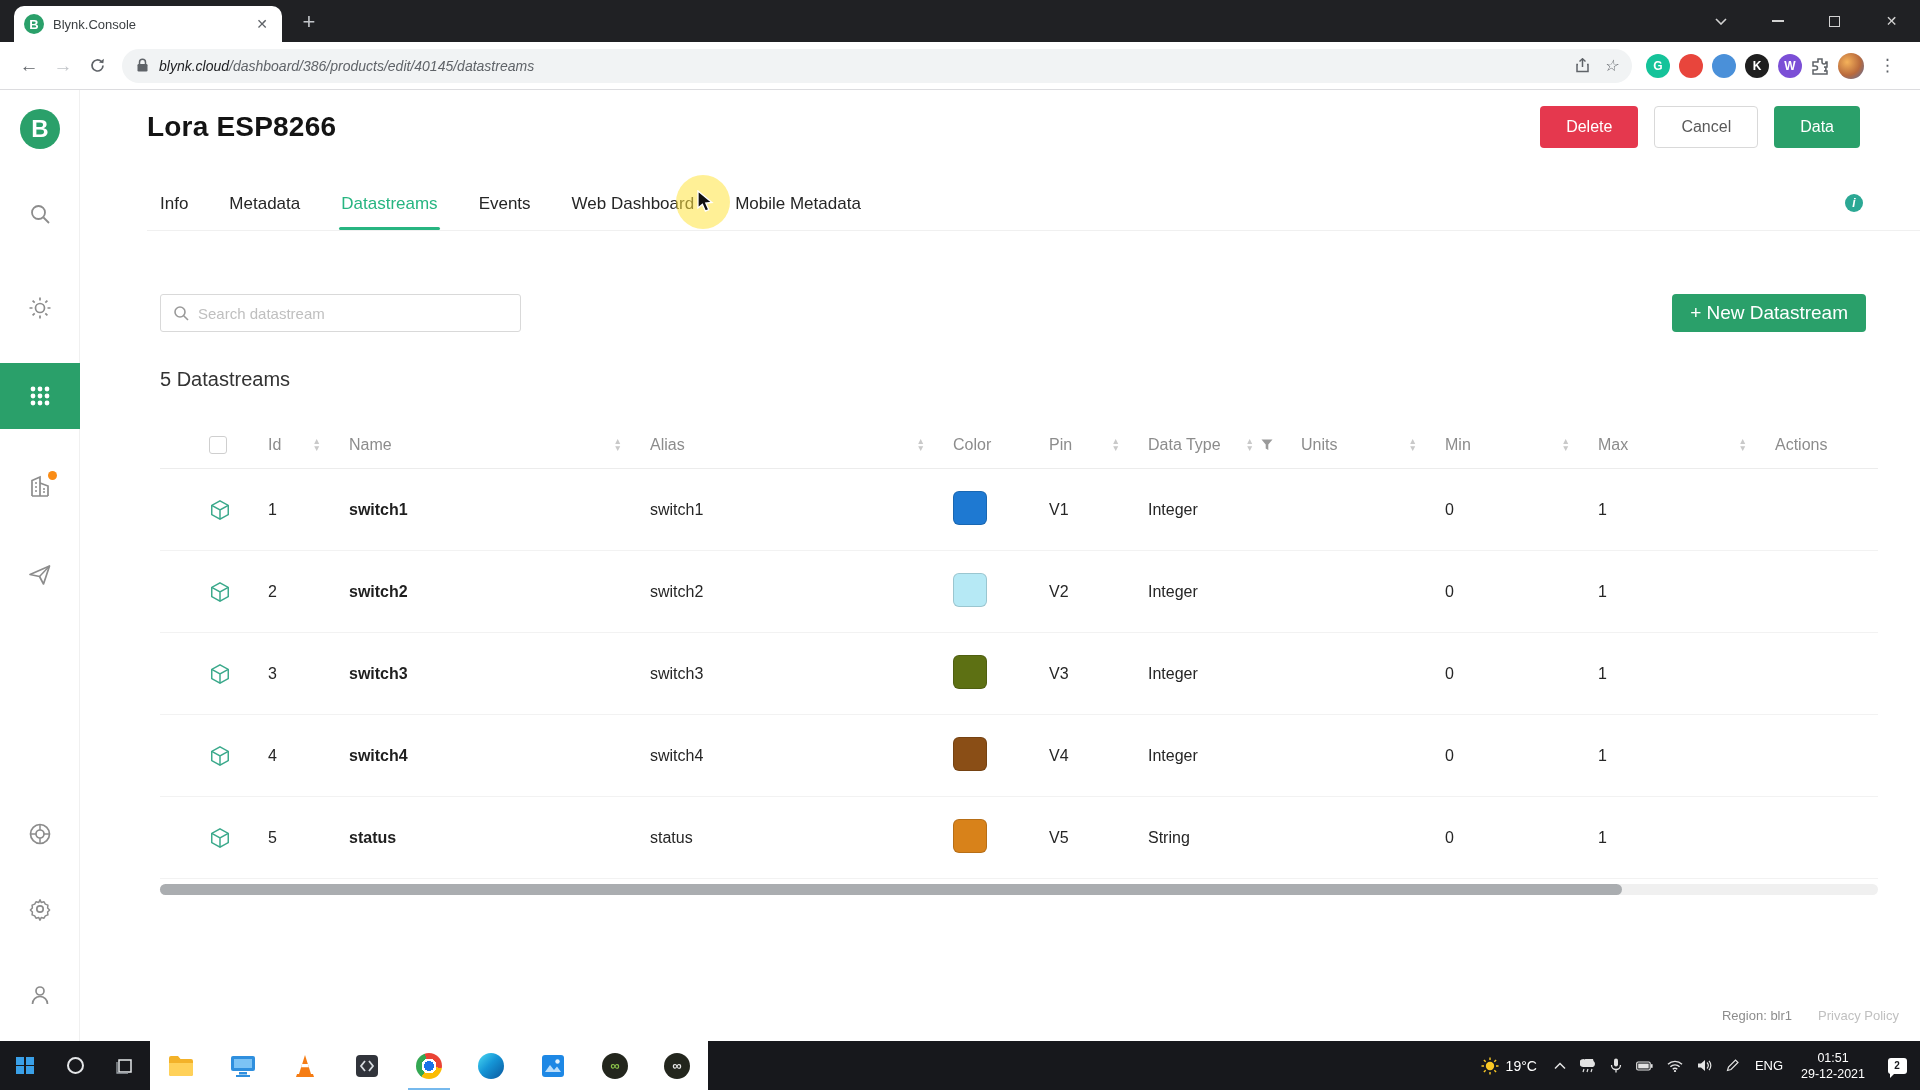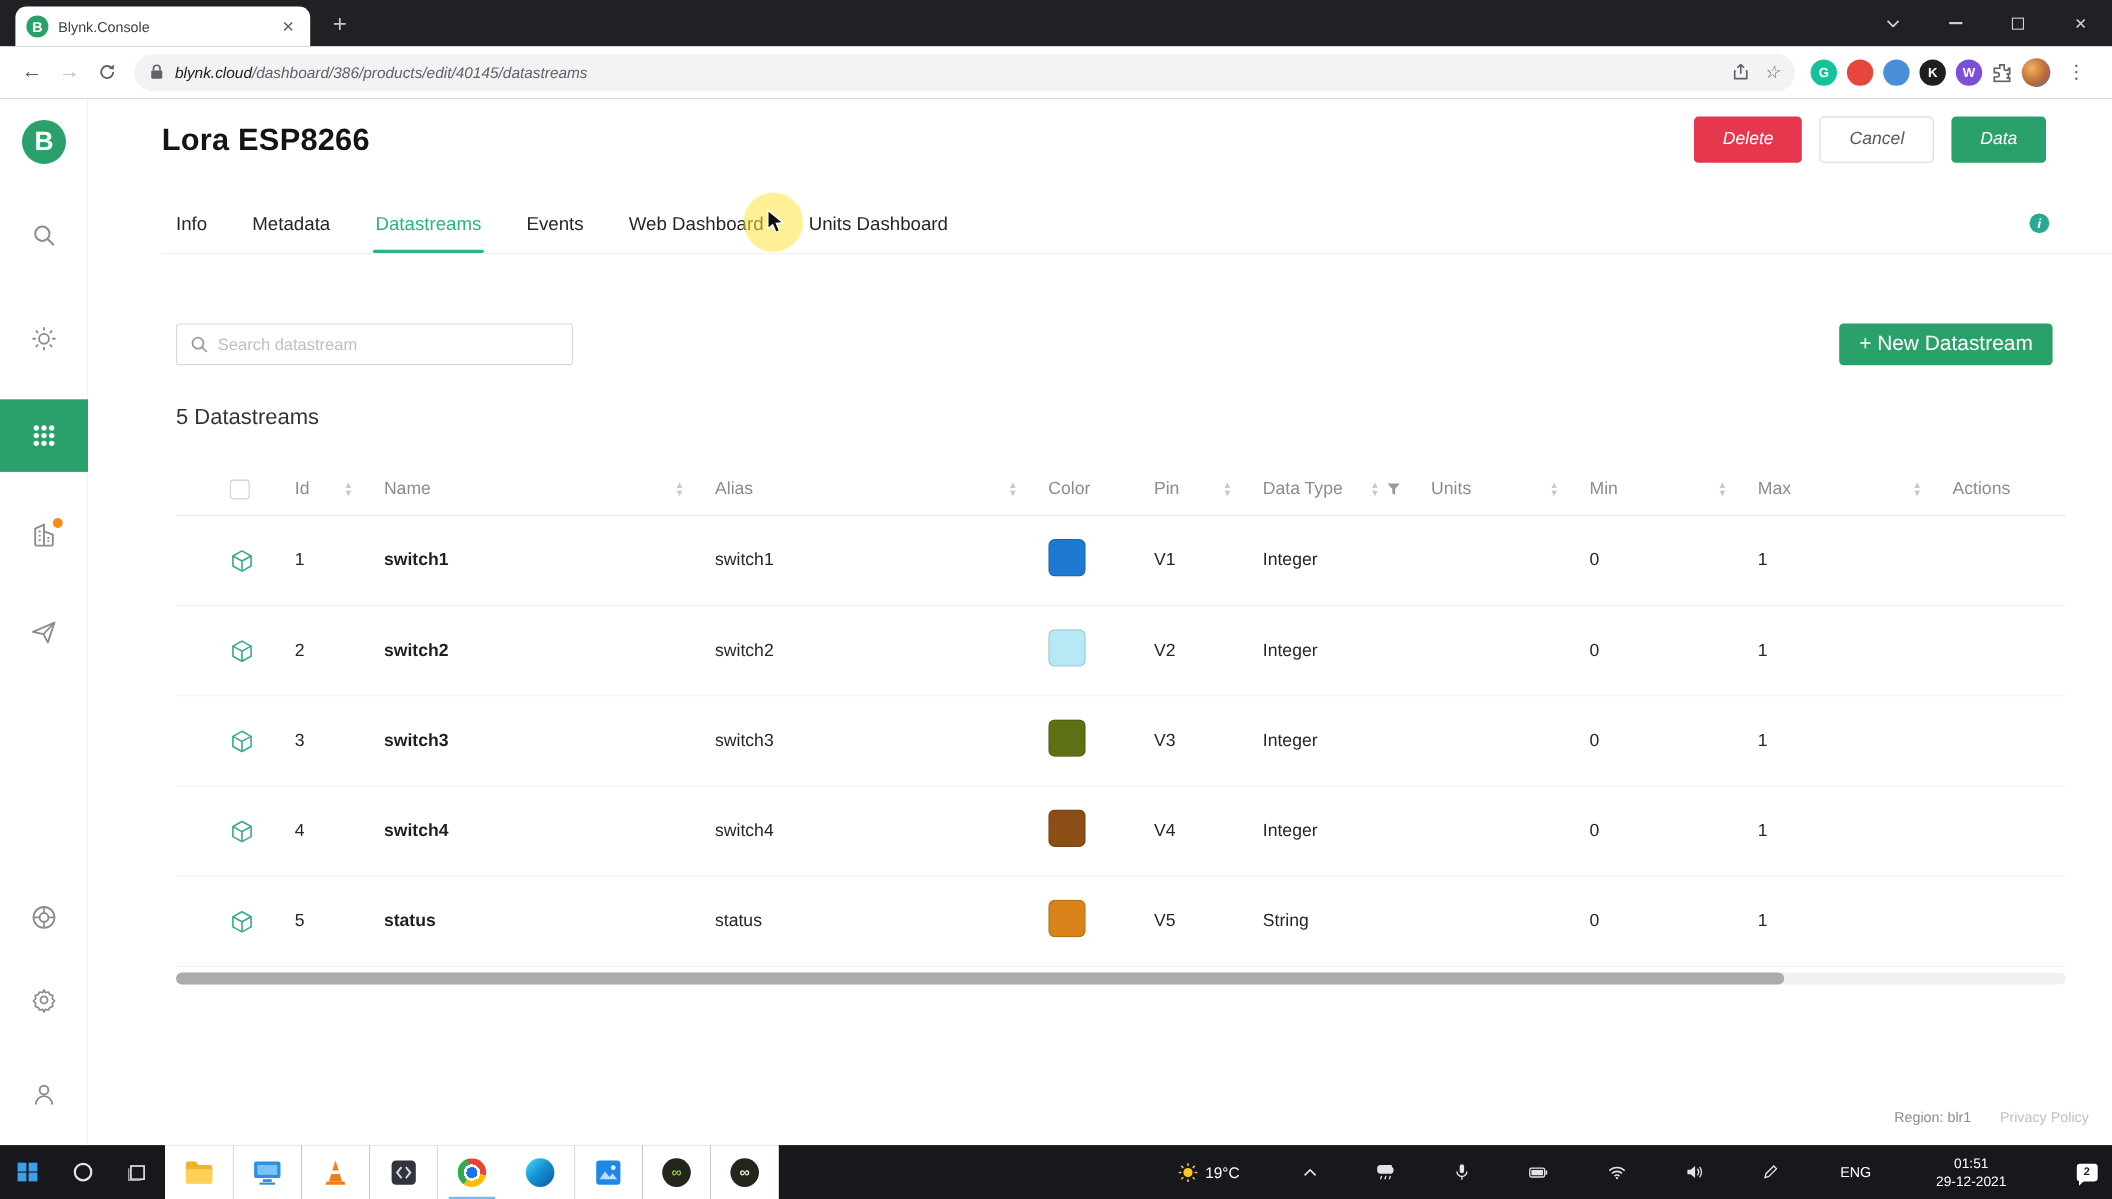--- a/index.html
+++ b/index.html
@@ -41,21 +41,21 @@
   .active-block { position:absolute; left:0; top:273px; width:80px; height:66px; background:#2aa06a; display:flex; align-items:center; justify-content:center; }
   .side-ic { color:#8c8c8c; }
   .org-wrap { position:relative; }
   .org-dot { position:absolute; top:-4px; right:-5px; width:9px; height:9px; border-radius:50%; background:#fa8c16; }
 
   .main { flex:1; position:relative; background:#fff; }
 
   
   .page-header { position:absolute; left:67px; right:60px; top:14px; height:46px; display:flex; align-items:center; }
   .page-title { font-size:28px; font-weight:bold; color:#141414; letter-spacing:0.2px; }
-  .hdr-btns { margin-left:auto; display:flex; gap:16px;font-style:italic; }
+  .hdr-btns { margin-left:auto; display:flex; gap:16px; }
   .btn { height:42px; border-radius:4px; font-size:16px; display:flex; align-items:center; justify-content:center; padding:0 26px; }
   .btn-delete { background:#e5384e; color:#fff; }
   .btn-cancel { background:#fff; color:#595959; border:1px solid #d9d9d9; }
   .btn-save { background:#2aa06a; color:#fff; }
 
   
   .tabs { position:absolute; left:80px; top:90px; height:48px; display:flex; gap:41px; align-items:center; }
   .tab-item { font-size:17px; color:#262626; position:relative; height:48px; display:flex; align-items:center; white-space:nowrap; }
   .tab-item.active { color:#27b581; }
   .tab-item.active::after { content:""; position:absolute; left:-2px; right:-2px; bottom:-2px; height:3px; background:#27b581; border-radius:2px; }
@@ -99,21 +99,21 @@
   .taskbar { height:49px; background:#17181c; display:flex; align-items:center; position:relative; }
   .tb-slot { width:50px; height:49px; display:flex; align-items:center; justify-content:center; position:relative; }
   .tb-slot.app { width:62px; }
   .win-logo { display:grid; grid-template-columns:8px 8px; grid-template-rows:8px 8px; gap:1.5px; }
   .win-logo span { background:#3aa0e8; }
   .tb-search { width:438px; height:49px; background:#fff; border:1px solid #6e6e6e; display:flex; align-items:center; padding:0 12px; }
   .tb-search input { border:0; outline:0; flex:1; font-size:15px; margin-left:10px; color:#333; font-family:inherit; }
   .tb-search input::placeholder { color:#5f5f5f; }
   .cortana-ring { width:17px; height:17px; border:2px solid #e4e6e8; border-radius:50%; }
   .app-underline { position:absolute; bottom:0; left:10px; right:10px; height:2px; background:#76b9ed; }
-  .tb-right { margin-left:auto; display:flex; align-items:center; height:49px;gap:41px; }
+  .tb-right { margin-left:auto; display:flex; align-items:center; height:49px; }
   .weather { display:flex; align-items:center; gap:7px; color:#fff; font-size:14px; padding:0 10px; }
   .tray-ic { display:flex; align-items:center; justify-content:center; padding:0 7px; color:#e3e3e3; }
   .tb-lang { color:#fff; font-size:13px; padding:0 9px; }
   .tb-clock { color:#fff; font-size:12.5px; text-align:center; line-height:16px; padding:0 9px; }
   .tb-notif { position:relative; width:46px; height:49px; display:flex; align-items:center; justify-content:center; }
   .notif-bubble { width:19px; height:16px; background:#fff; border-radius:3px; position:relative; display:flex; align-items:center; justify-content:center; font-size:10px; color:#17181c; font-weight:bold; }
   .notif-bubble::after { content:""; position:absolute; left:2px; bottom:-4px; border:4px solid transparent; border-top-color:#fff; border-left-color:#fff; }
 
   .chrome-ball { width:26px; height:26px; border-radius:50%;
     background:
@@ -279,21 +279,21 @@
           <div class="btn btn-save">Data</div>
         </div>
       </div>
 
       <div class="tabs">
         <div class="tab-item">Info</div>
         <div class="tab-item">Metadata</div>
         <div class="tab-item active">Datastreams</div>
         <div class="tab-item">Events</div>
         <div class="tab-item">Web Dashboard</div>
-        <div class="tab-item">Units Dashboard</div>
+        <div class="tab-item">Mobile Metadata</div>
       </div>
       <div class="tabs-divider"></div>
       <div class="info-dot">i</div>
 
       <div class="cursor-glow"></div>
       <svg class="cursor-arrow" width="22" height="24" viewBox="0 0 22 24">
           <path d="M2 1l0 17 4.4-3.6 3 6.8 3.4-1.5-3-6.6 6.2-.6z" fill="#111" stroke="#fff" stroke-width="1.3"></path>
         </svg>
 
       <div class="ds-search">

